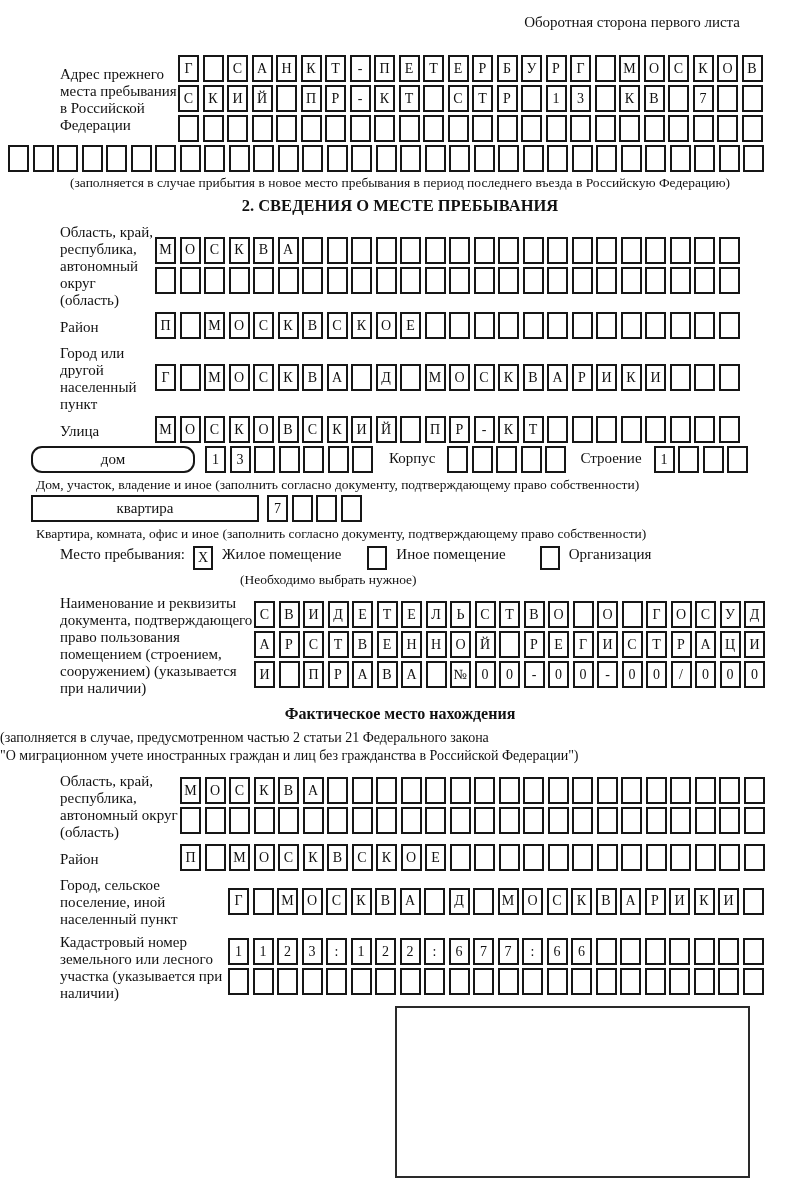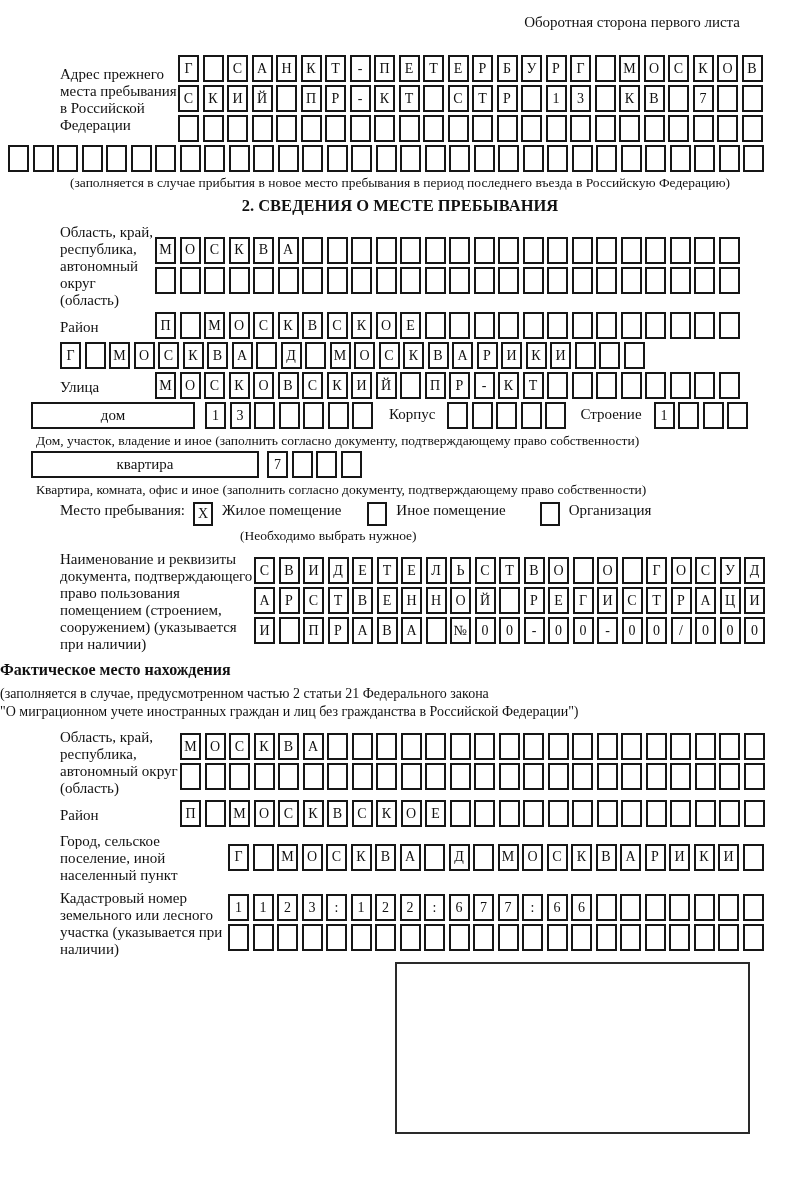--- a/index.html
+++ b/index.html
@@ -32,38 +32,38 @@
   .center { text-align:center; }
   .indent36 { margin-left:36px; }
 
   .sec-title { text-align:center; font-weight:bold; font-size:16.5px; margin:5px 0 5px; }
 
   .house-row, .apt-row { display:flex; align-items:flex-start; margin:1px 0 3px 31px; }
   .widebox {
     box-sizing:border-box; border:2px solid #161616; height:27px;
     display:flex; align-items:center; justify-content:center; font-size:15px;
   }
-  .house-box { width:164px; margin-right:10px; }
+  .house-box { width:164px; margin-right:10px;border-radius:11px; }
   .apt-box { width:228px; margin-right:8px; }
   .inline-label { font-size:15px; padding-top:4px; }
   .il-korpus { margin:0 12px 0 16px; }
   .il-stroenie { margin:0 12px 0 14px; }
 
   .stay-row { display:flex; margin:4px 0 2px 60px; font-size:15px; }
   .checkbox {
     box-sizing:border-box; width:20px; height:24px; border:2px solid #161616;
     display:flex; align-items:center; justify-content:center; font-size:14px;
   }
   .gap-a { margin-left:8px; }
   .gap-b { margin-left:26px; }
   .gap-c { margin-left:34px; }
   .opt-label { margin-left:9px; }
   .choose-note { margin:1px 0 4px 240px; font-size:13.5px; }
 
-  .fact-title { text-align:left; font-weight:bold; font-size:16px; margin:8px 0 6px; }
+  .fact-title { text-align:center; font-weight:bold; font-size:16px; margin:8px 0 6px; }
   .fact-note { text-align:left; font-size:14px; line-height:18px; }
 
   .stamp-box {
     box-sizing:border-box; margin:4px 0 0 395px;
     width:355px; height:172px; border:2px solid #2a2a2a; background:#fff;
   }
 </style>
 </head>
 <body>
 
@@ -271,20 +271,21 @@
       <span class="cell"></span>
       <span class="cell"></span>
       <span class="cell"></span>
       <span class="cell"></span>
       <span class="cell"></span>
       <span class="cell"></span>
     </div>
 </div>
 
 <div class="frow">
+  <div class="flabel w95">Город или другой населенный пункт</div>
   <div class="cellrow">
       <span class="cell">Г</span>
       <span class="cell"></span>
       <span class="cell">М</span>
       <span class="cell">О</span>
       <span class="cell">С</span>
       <span class="cell">К</span>
       <span class="cell">В</span>
       <span class="cell">А</span>
       <span class="cell"></span>

